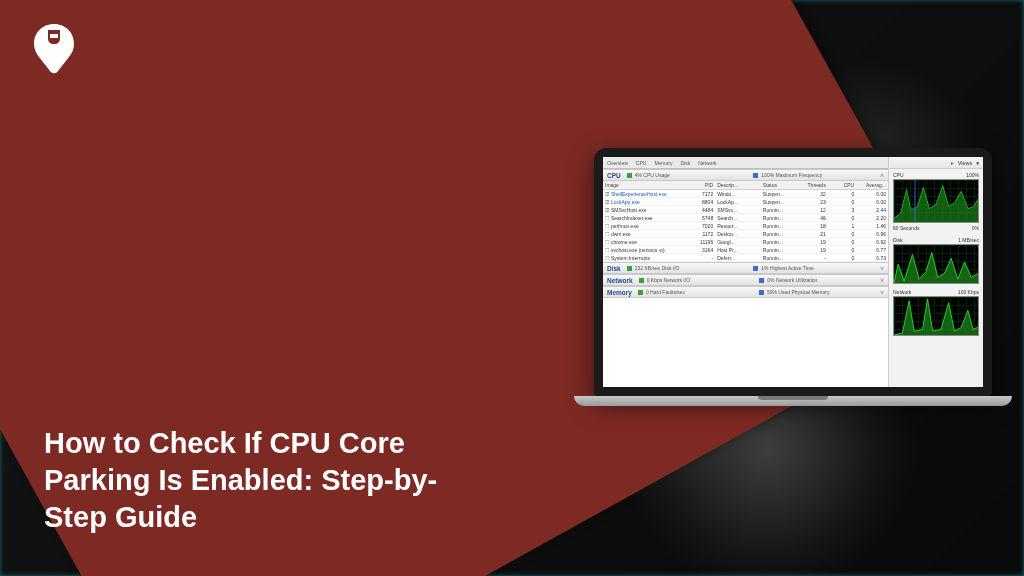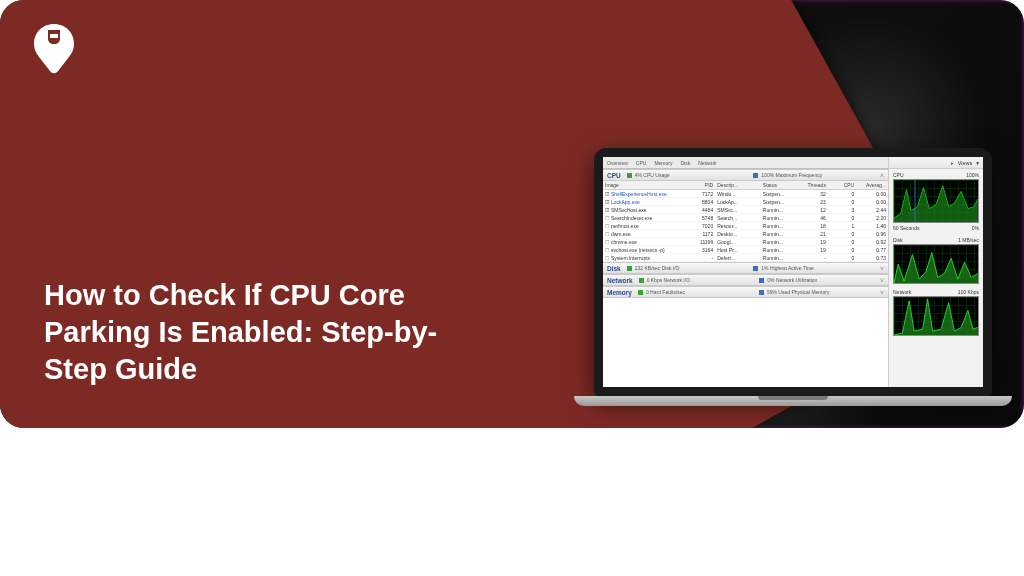--- a/index.html
+++ b/index.html
@@ -1,24 +1,23 @@
 <!DOCTYPE html>
 <html><head>
 <meta charset="utf-8">
 <style>
 * { margin: 0; padding: 0; box-sizing: border-box; }
 html, body { width: 1024px; height: 576px; overflow: hidden; font-family: Arial, Helvetica, sans-serif; }
 
 .canvas {
   position: relative;
   width: 1024px;
-  height: 428px;
-  background: #701a75;
+  height: 576px;
+  background: #0f766e;
   overflow: hidden;
-  border-radius: 24px;
 }
 
 
 .smoke {
   position: absolute;
   inset: 0;
   background:
     radial-gradient(ellipse 280px 350px at 48% 30%, rgba(220,220,220,0.45), rgba(120,120,120,0.15) 60%, transparent 75%),
     radial-gradient(ellipse 220px 260px at 62% 55%, rgba(200,200,200,0.35), rgba(100,100,100,0.12) 55%, transparent 72%),
     radial-gradient(ellipse 200px 200px at 75% 78%, rgba(190,190,190,0.28), rgba(90,90,90,0.1) 55%, transparent 72%),

